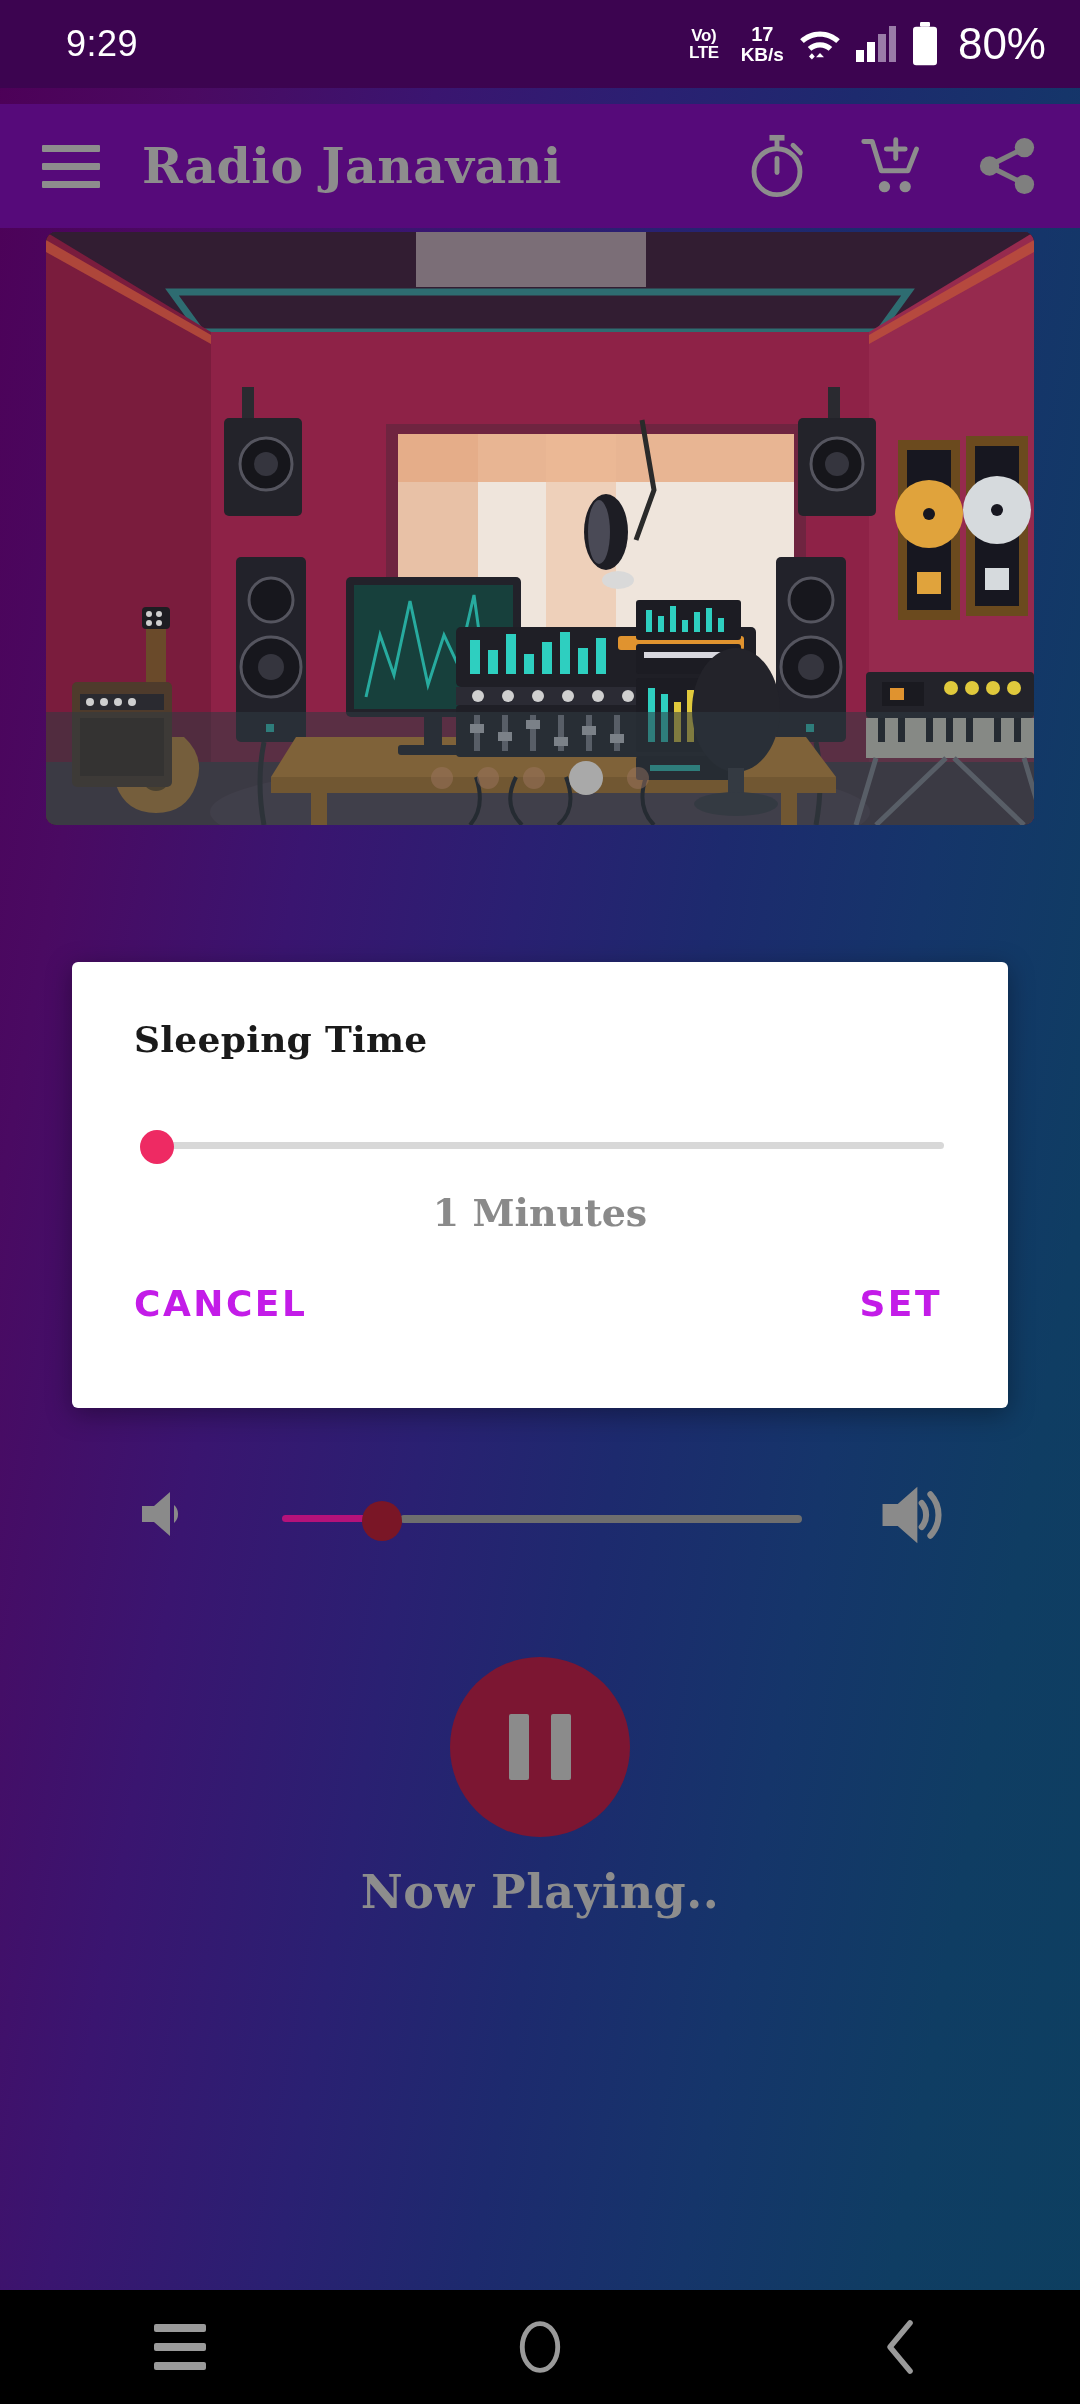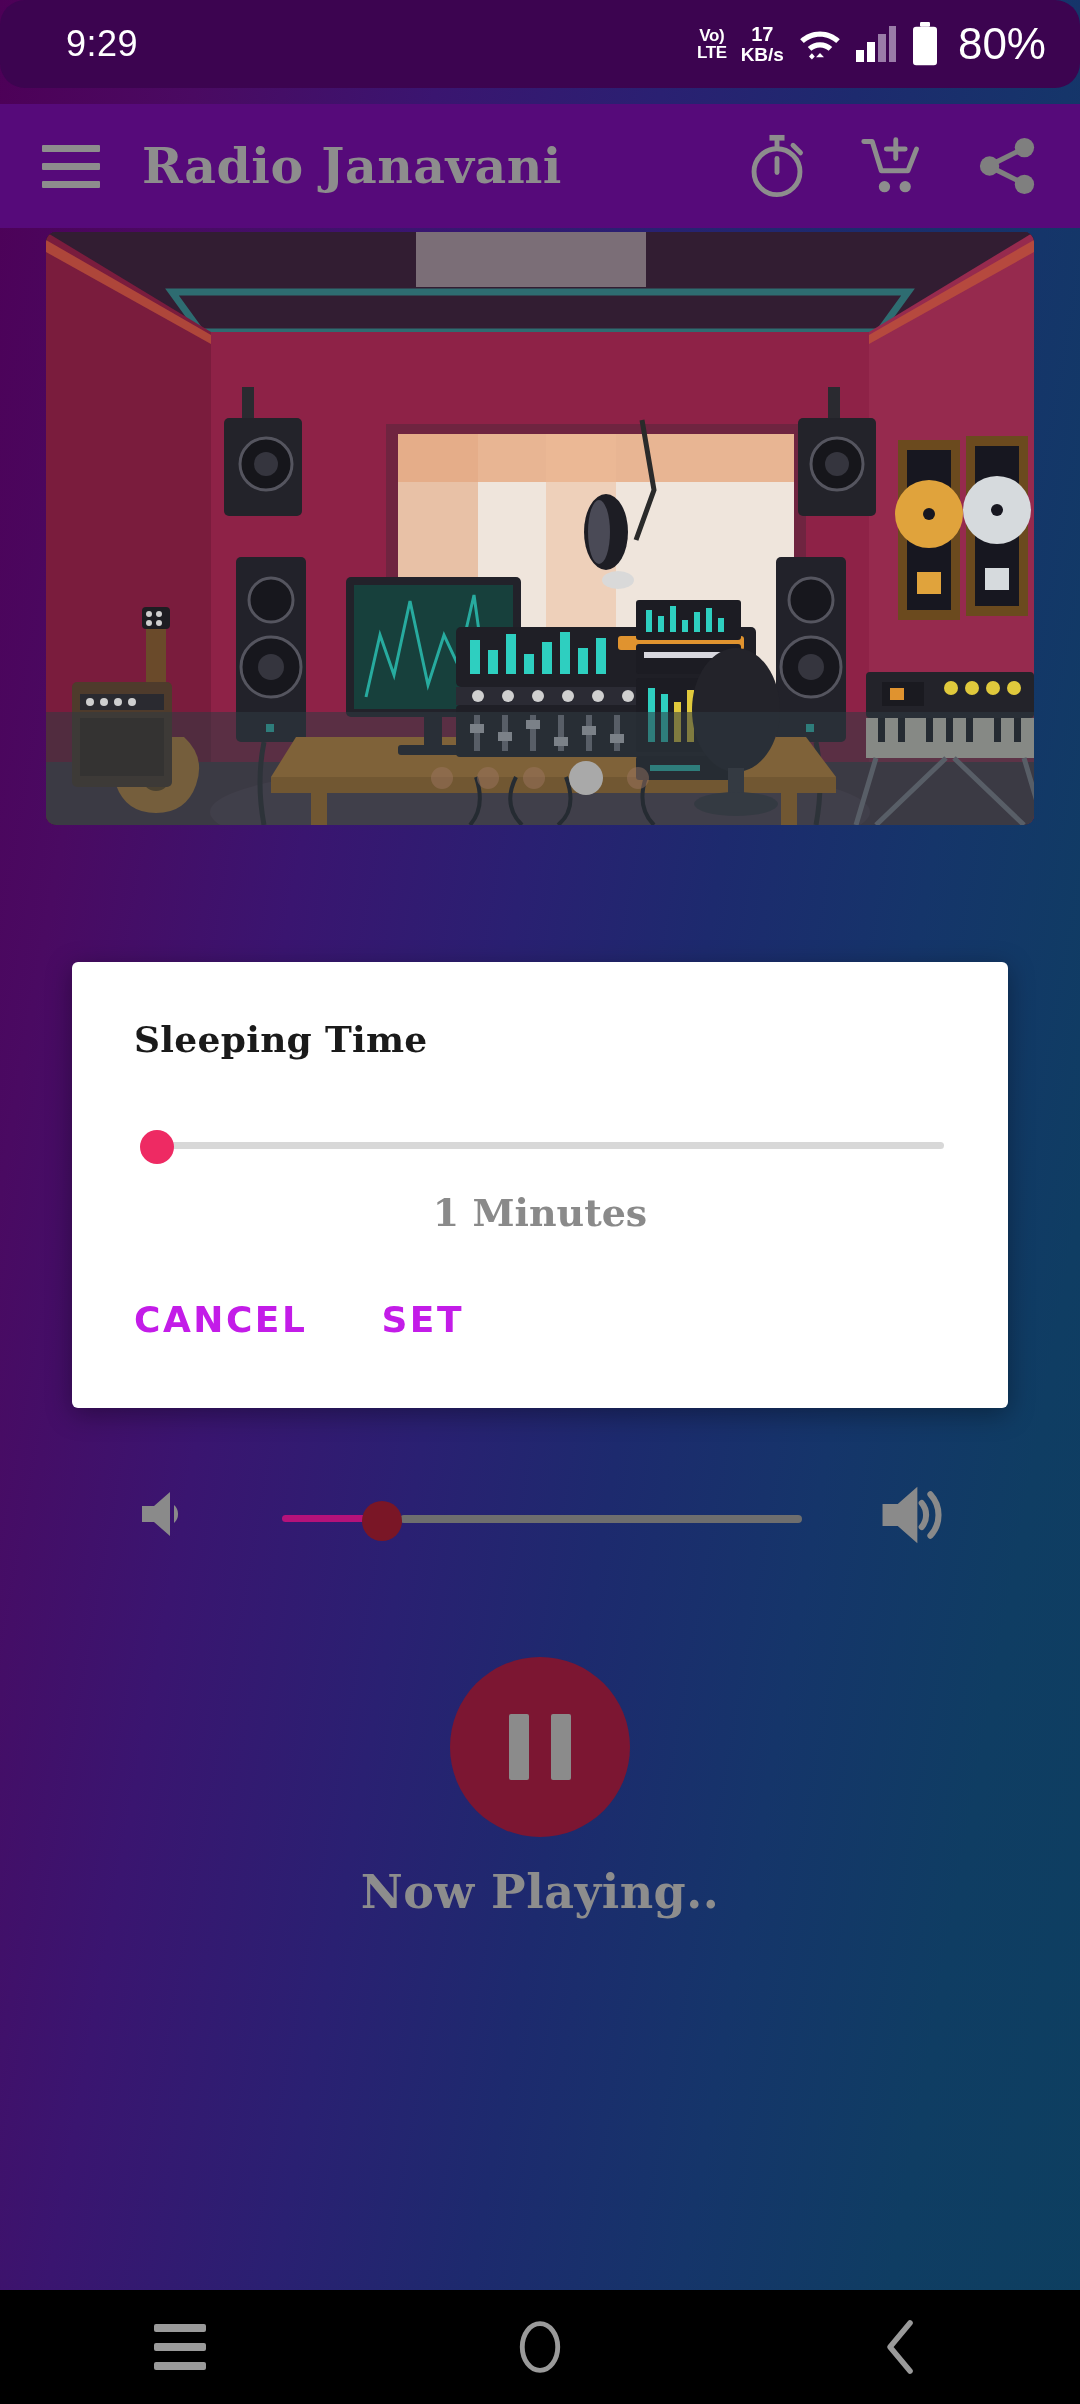--- a/index.html
+++ b/index.html
@@ -17,30 +17,29 @@
   }
 
   
   #statusbar {
     position:absolute; top:0; left:0;
     width:1080px; height:88px;
     background:#3c0450;
     display:flex; align-items:center;
     padding:0 34px 0 66px;
     color:#ffffff;
-    border-radius:25px;
   }
   #clock { font-size:36px; font-weight:400; letter-spacing:.5px; }
   #status-right {
     margin-left:auto; display:flex; align-items:center; gap:14px;
   }
   .volte { display:flex; flex-direction:column; align-items:center; line-height:1; }
   .volte .l1 { font-size:17px; font-weight:700; letter-spacing:-.4px; }
   .volte .l2 { font-size:17px; font-weight:700; letter-spacing:-.4px; }
-  .netspeed { display:flex; flex-direction:column; align-items:center; line-height:1.05; }
+  .netspeed { display:flex; flex-direction:column; align-items:center; line-height:1.05;margin-left:8px; }
   .netspeed .n { font-size:20px; font-weight:700; }
   .netspeed .u { font-size:19px; font-weight:700; }
   .sb-icon { display:flex; align-items:center; }
   #battpct { font-size:44px; font-weight:400; margin-left:4px; }
 
   
   #appbar {
     position:absolute; top:104px; left:0;
     width:1080px; height:124px;
     background:#560a7a;
@@ -99,21 +98,21 @@
     position:absolute; left:6px; top:8px;
     width:34px; height:34px; border-radius:50%;
     background:#ee2a63; cursor:pointer;
   }
   #sleep-value {
     margin-top:24px; text-align:center;
     font-family:"DejaVu Serif", serif;
     font-size:38px; font-weight:700; color:#8a8a8a;
   }
   #dialog-actions {
-    margin-top:64px; display:flex; justify-content:flex-start; align-items:center; gap:74px;
+    margin-top:48px; display:flex; justify-content:space-between; align-items:center; gap:74px;
     padding-right:4px;
   }
   .dlg-btn {
     font-family:"DejaVu Sans", sans-serif;
     font-size:36px; font-weight:700; color:#c31ce8;
     letter-spacing:2.5px; cursor:pointer; background:none; border:none;
   }
 
   
   #volume-row {

